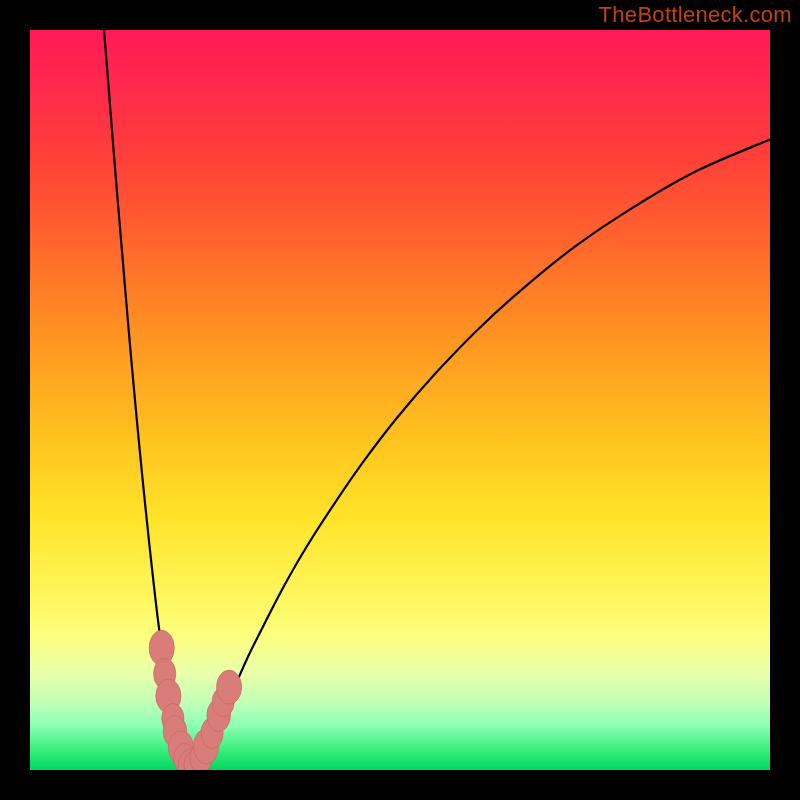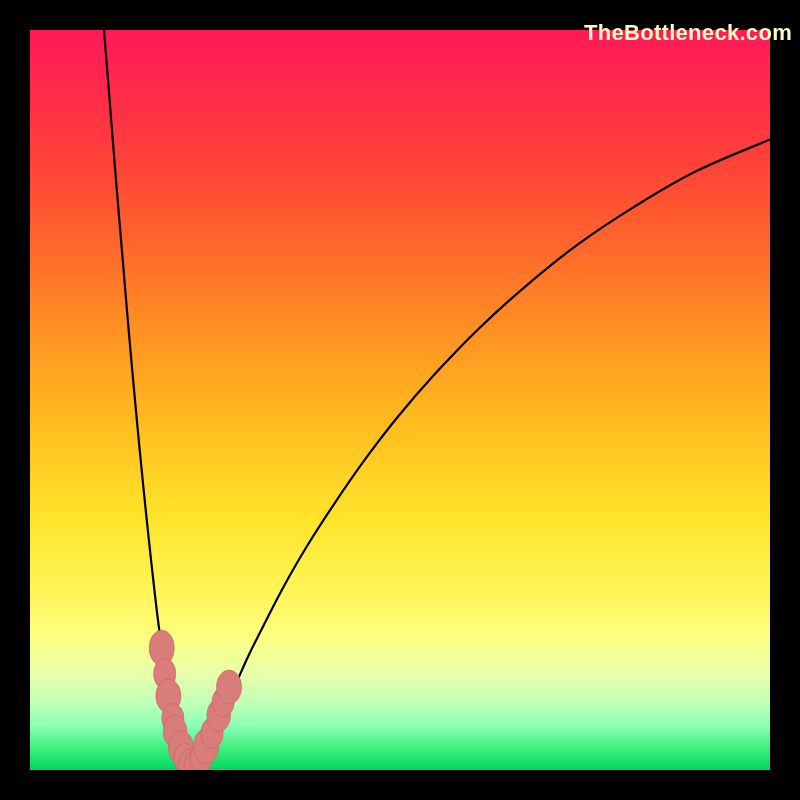--- a/index.html
+++ b/index.html
@@ -43,25 +43,25 @@
   }
   svg.curves {
     position: absolute;
     left: 0;
     top: 0;
     width: 740px;
     height: 740px;
   }
   .watermark {
     position: absolute;
-    top: 20px;
+    top: 2px;
     right: 8px;
-    color: #fef9c3;
+    color: #c2410c;
     font-size: 22px;
-    font-weight: 700;
+    font-weight: 400;
     letter-spacing: 0.3px;
     user-select: none;
   }
 </style>
 </head>
 <body>
 
 <div class="frame">
 
   <div class="plot-area">

